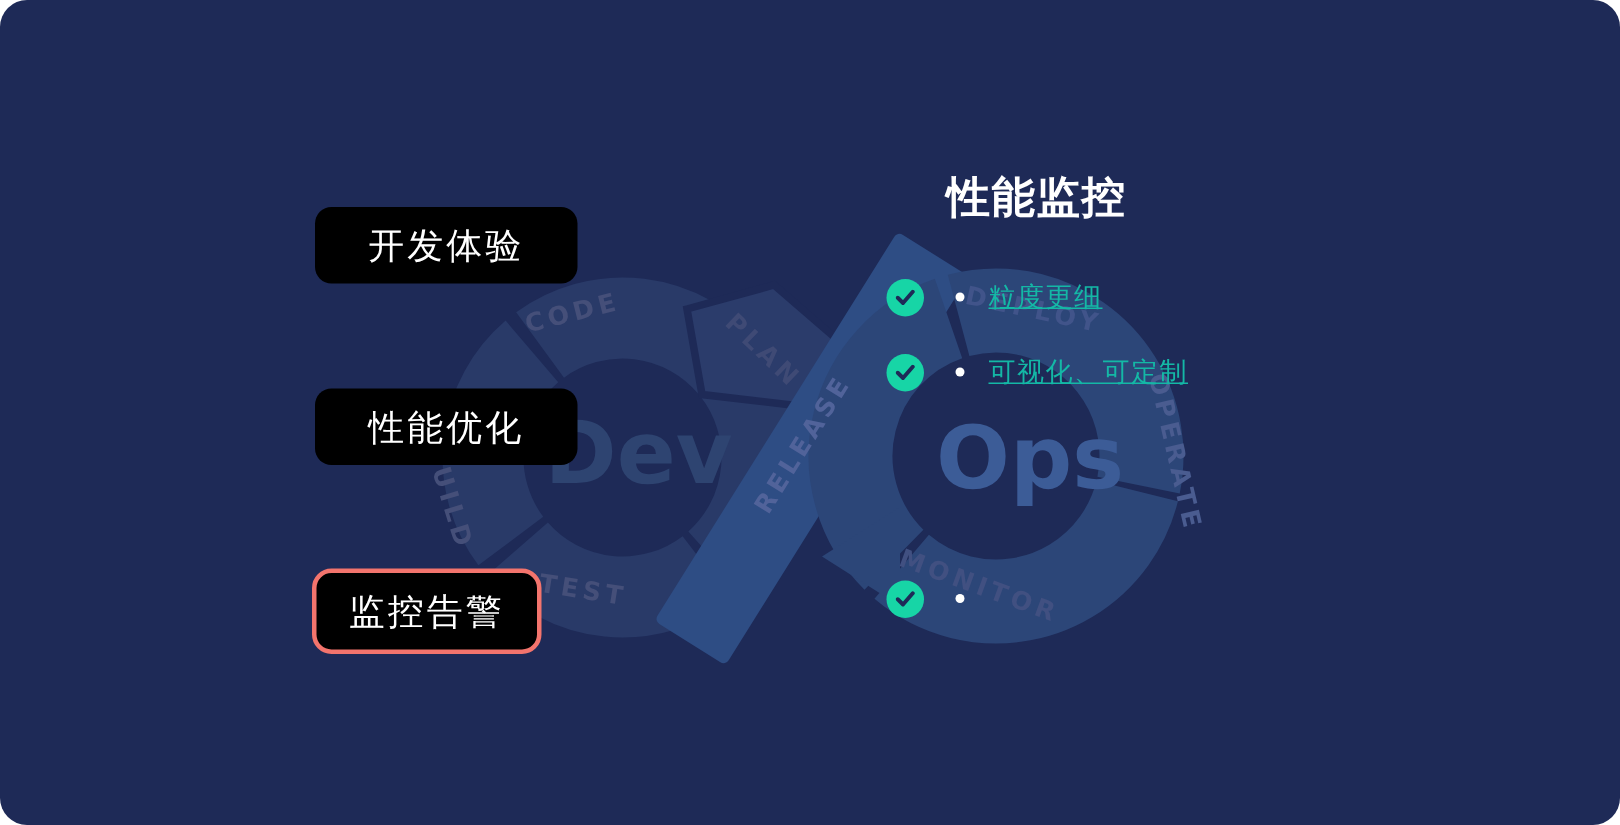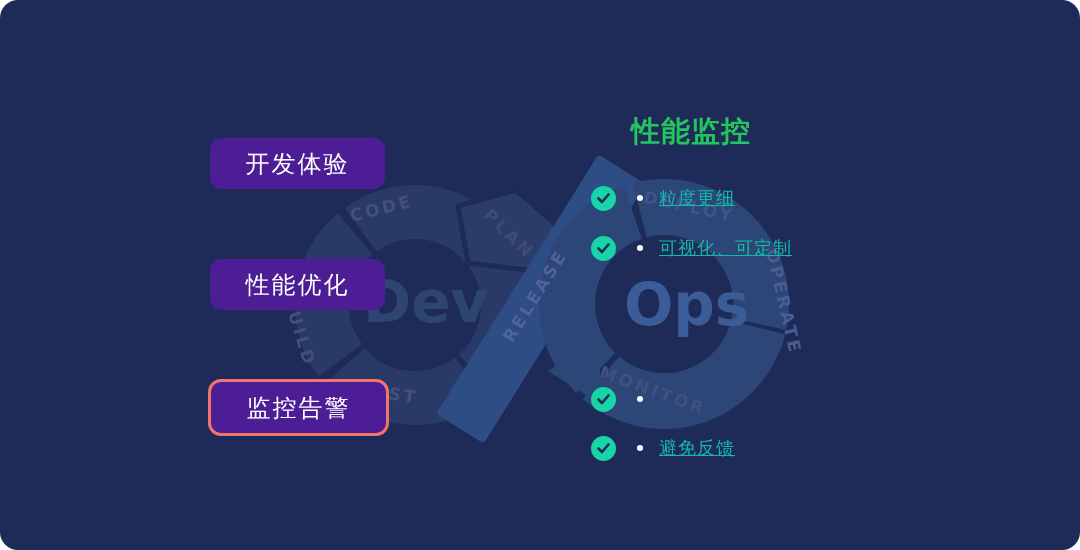--- a/index.html
+++ b/index.html
@@ -16,37 +16,37 @@
 
   .bg-art { position: absolute; inset: 0; z-index: 0; }
   .bg-art text { font-family: "DejaVu Sans", "Liberation Sans", sans-serif; }
 
   .content { position: absolute; inset: 0; z-index: 1; }
 
   
   .menu-btn {
     position: absolute;
     left: 210px; width: 175px; height: 51px;
-    background: #4c1d95;
+    background: #000000;
     border: none; border-radius: 11px;
     color: #ffffff; font-size: 24px; letter-spacing: 2px;
     display: flex; align-items: center; justify-content: center;
     font-family: inherit; cursor: pointer;
   }
   .menu-btn.b1 { top: 138px; }
   .menu-btn.b2 { top: 259px; font-family: Liberation Serif, serif; }
   .menu-btn.b3 {
-    top: 379px; left: 208px; width: 181px; height: 57px;
+    top: 379px; left: 208px; width: 153px; height: 57px;
     border: 3px solid #f3746d; border-radius: 13px;
   }
 
   
   .sec-title {
     position: absolute;
-    color: #22c55e; font-size: 29px; font-weight: 600; letter-spacing: 1px;
+    color: #ffffff; font-size: 29px; font-weight: 600; letter-spacing: 1px;
     white-space: nowrap;
   }
   .sec-title.t1 { left: 631px; top: 112px; }
   .sec-title.t2 { left: 624px; top: 324px; }
 
   .li-row {
     position: absolute; left: 591px; height: 26px;
     display: flex; align-items: center; white-space: nowrap;
   }
   .li-row.r1 { top: 185px; }
@@ -132,24 +132,15 @@
 
     <div class="li-row r3">
       <span class="check">
         <svg width="13" height="11" viewBox="0 0 13 11">
             <path d="M1.5 5.5 L5 9 L11.5 1.5" fill="none" stroke="#1e2a57" stroke-width="2.6" stroke-linecap="round" stroke-linejoin="round"></path>
           </svg>
       </span>
       <span class="bullet"></span>
     </div>
 
-    <div class="li-row r4">
-      <span class="check">
-        <svg width="13" height="11" viewBox="0 0 13 11">
-            <path d="M1.5 5.5 L5 9 L11.5 1.5" fill="none" stroke="#1e2a57" stroke-width="2.6" stroke-linecap="round" stroke-linejoin="round"></path>
-          </svg>
-      </span>
-      <span class="bullet"></span>
-      <span class="li-text">避免反馈</span>
-    </div>
 
   </div>
 </div>
 
 </body></html>

